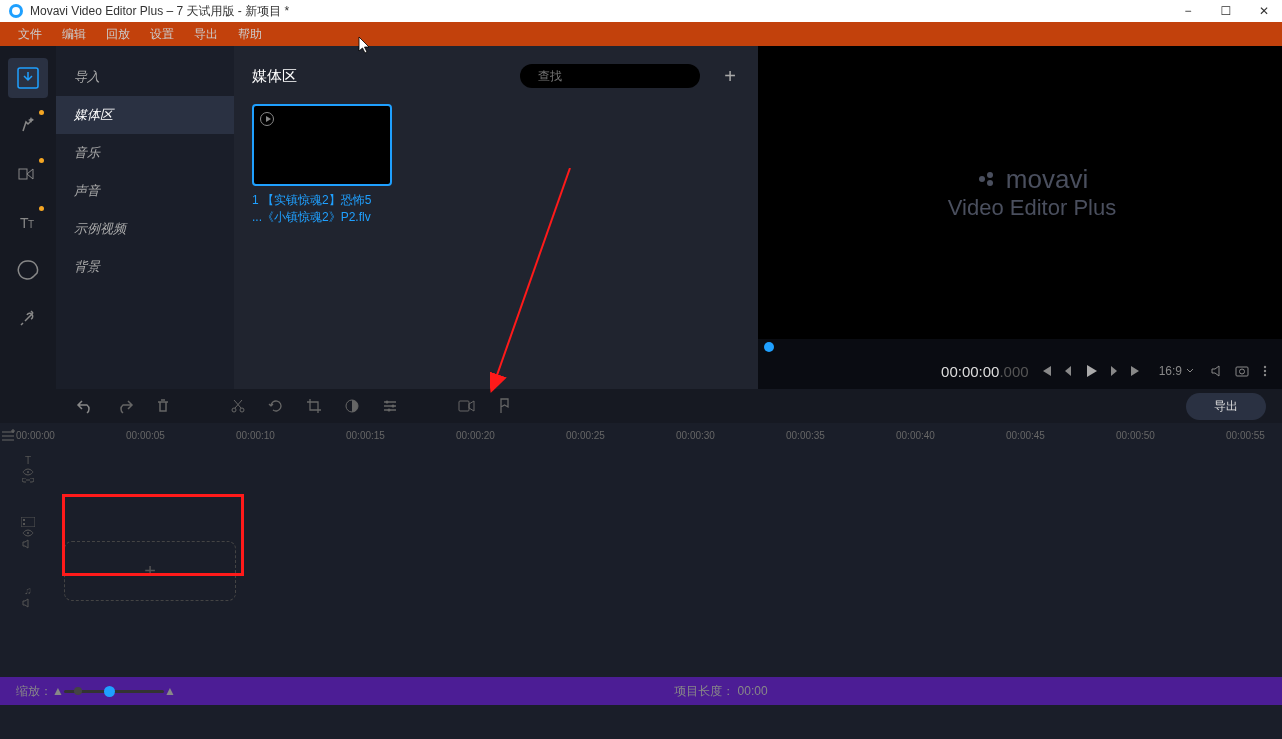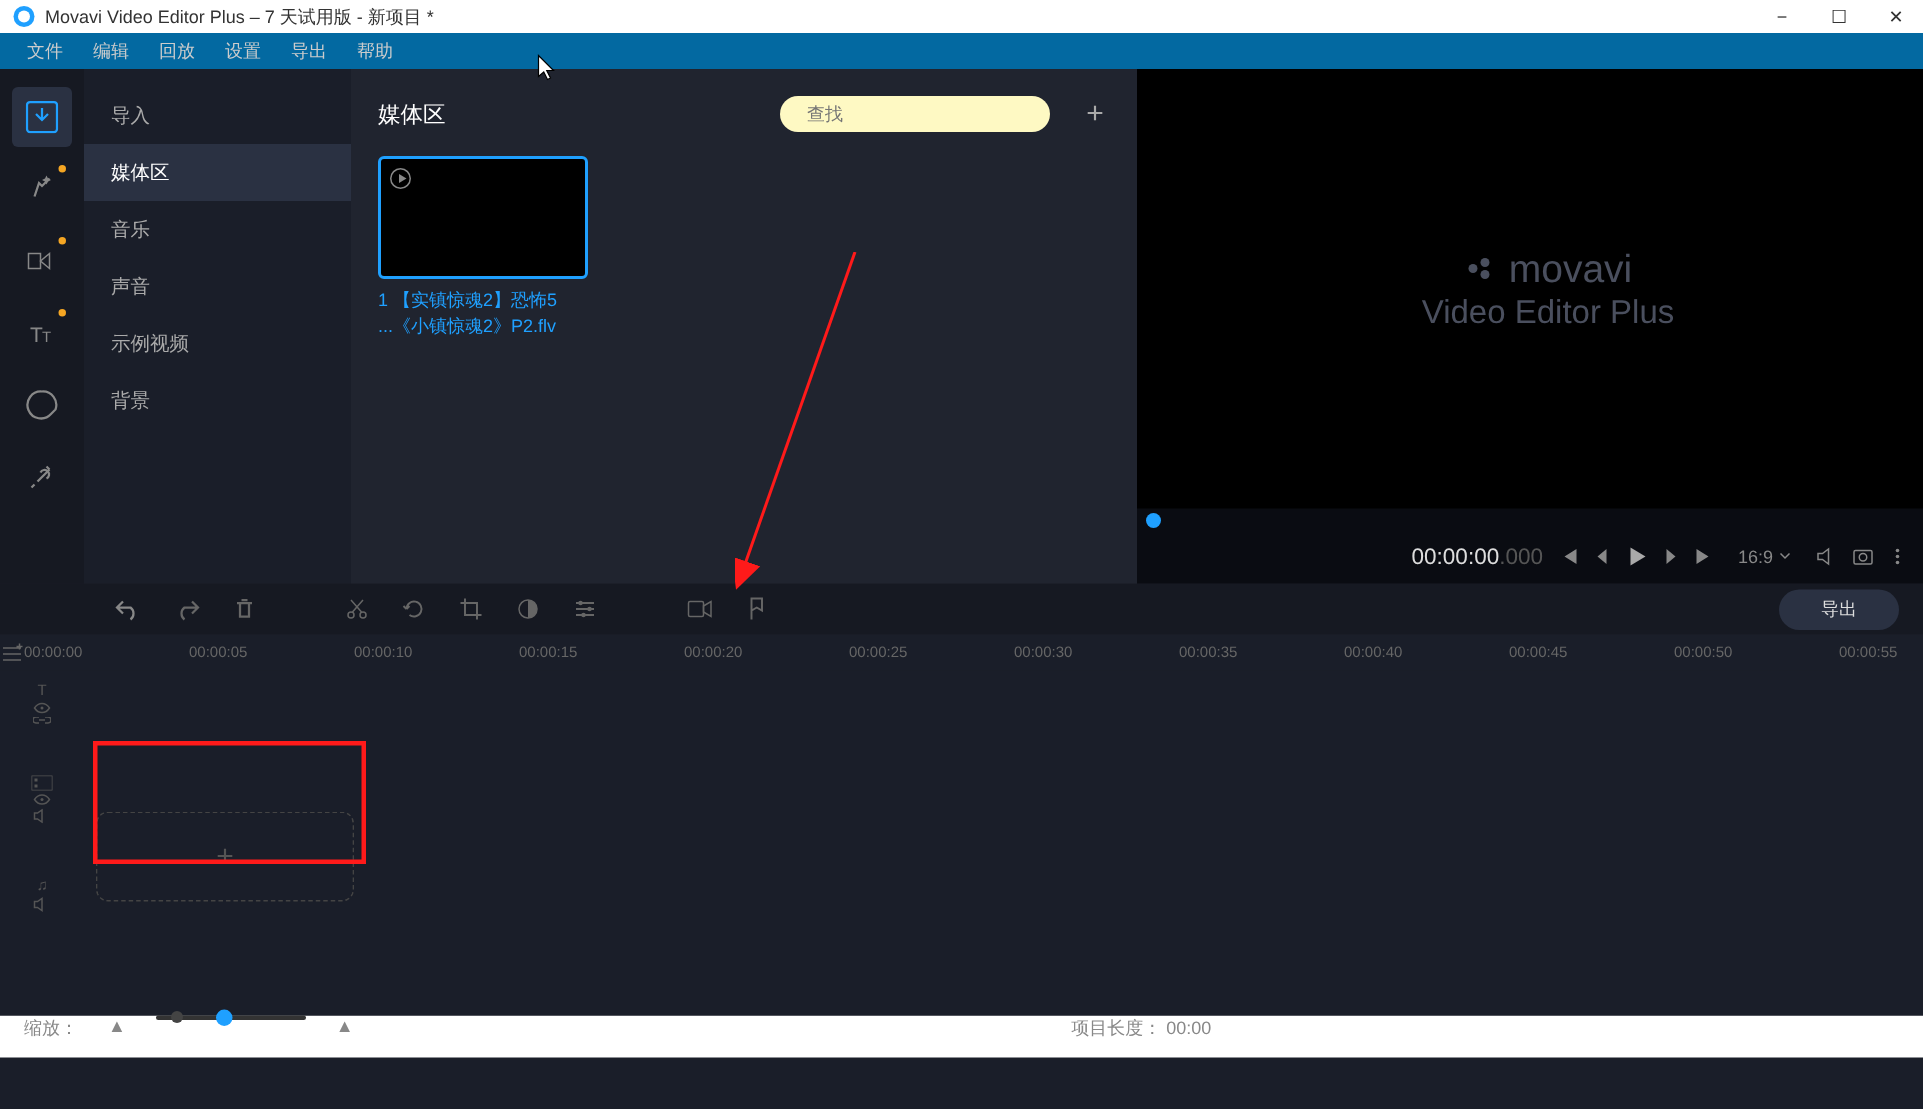--- a/index.html
+++ b/index.html
@@ -6,42 +6,42 @@
 body { width: 1282px; height: 739px; background: #1a1e29; color: #8a8f9c; overflow: hidden; position: relative; }
 
 
 .titlebar { height: 22px; background: #fff; display: flex; align-items: center; padding: 0 8px; color: #333; font-size: 12px; }
 .titlebar .app-icon { width: 16px; height: 16px; margin-right: 6px; }
 .titlebar .title { flex: 1; }
 .titlebar .win-controls { display: flex; gap: 18px; }
 .titlebar .win-btn { width: 20px; text-align: center; cursor: pointer; }
 
 
-.menubar { height: 24px; background: #0369a1; display: flex; align-items: center; padding: 0 8px; font-size: 12px; color: #ccc; }
+.menubar { height: 24px; background: #c2410c; display: flex; align-items: center; padding: 0 8px; font-size: 12px; color: #ccc; }
 .menubar .menu-item { padding: 0 10px; cursor: pointer; }
 
 
 .main { display: flex; height: 343px; }
 
 
 .vtoolbar { width: 56px; background: #161922; display: flex; flex-direction: column; align-items: center; padding-top: 12px; gap: 8px; }
 .vtoolbar .vtool { width: 40px; height: 40px; display: flex; align-items: center; justify-content: center; border-radius: 4px; cursor: pointer; position: relative; }
 .vtoolbar .vtool.active { background: #2a3142; }
 .vtoolbar .dot { position: absolute; top: 4px; right: 4px; width: 5px; height: 5px; border-radius: 50%; background: #f5a623; }
 
 
 .categories { width: 178px; background: #1a1e29; padding-top: 12px; }
-.categories .cat-item { padding: 10px 18px; font-size: 13px; cursor: pointer; color: #aaa; }
+.categories .cat-item { padding: 10px 18px; font-size: 13px; cursor: pointer; color: #aaa; font-style: italic; }
 .categories .cat-item.active { background: #2a3142; color: #fff; }
 
 
 .media-area { flex: 1; background: #20242f; padding: 18px; position: relative; }
 .media-header { display: flex; align-items: center; gap: 12px; margin-bottom: 16px; }
 .media-title { font-size: 15px; color: #fff; flex: 1; }
-.search-box { background: #fef9c3; border-radius: 14px; padding: 5px 12px; display: flex; align-items: center; width: 180px; }
+.search-box { background: #000000; border-radius: 14px; padding: 5px 12px; display: flex; align-items: center; width: 180px; }
 .search-box input { background: none; border: none; color: #888; font-size: 12px; outline: none; flex: 1; margin-left: 6px; }
 .add-media-btn { width: 20px; height: 20px; cursor: pointer; font-size: 20px; color: #aaa; display: flex; align-items: center; justify-content: center; margin-left: 8px; }
 .media-thumb { width: 140px; }
 .media-thumb .thumb { width: 140px; height: 82px; background: #000; border: 2px solid #1fa0ff; border-radius: 4px; position: relative; }
 .media-thumb .play-ico { position: absolute; top: 6px; left: 6px; width: 14px; height: 14px; border: 1.5px solid #888; border-radius: 50%; display: flex; align-items: center; justify-content: center; }
 .media-thumb .play-ico::after { content: ''; border-left: 5px solid #888; border-top: 3px solid transparent; border-bottom: 3px solid transparent; margin-left: 2px; }
 .media-thumb .caption { font-size: 12px; color: #1fa0ff; margin-top: 6px; line-height: 1.4; }
 
 
 .red-arrow { position: absolute; top: 122px; left: 256px; pointer-events: none; }
@@ -76,21 +76,21 @@
 .track { display: flex; align-items: center; }
 .track-head { width: 56px; display: flex; flex-direction: column; align-items: center; justify-content: center; gap: 2px; color: #555; font-size: 10px; }
 .track-lane { flex: 1; position: relative; }
 .track.text { height: 46px; }
 .track.video { height: 80px; }
 .track.audio { height: 46px; }
 .drop-zone { position: absolute; left: 8px; top: 8px; width: 172px; height: 60px; border: 1px dashed #444; border-radius: 8px; display: flex; align-items: center; justify-content: center; color: #555; font-size: 20px; }
 .red-box { position: absolute; left: 62px; top: 47px; width: 182px; height: 82px; border: 3px solid #ff1a1a; pointer-events: none; }
 
 
-.footer { height: 28px; background: #ffffff; display: flex; align-items: flex-start; padding: 0 16px; font-size: 12px; color: #888; gap: 20px; }
+.footer { height: 28px; background: #4c1d95; display: flex; align-items: center; padding: 0 16px; font-size: 12px; color: #888; }
 .zoom-slider { width: 100px; height: 3px; background: #333; position: relative; border-radius: 2px; }
 .zoom-slider .handle { position: absolute; left: 40px; top: -4px; width: 11px; height: 11px; background: #1fa0ff; border-radius: 50%; }
 .zoom-slider .handle-sub { position: absolute; left: 10px; top: -3px; width: 8px; height: 8px; background: #444; border-radius: 50%; }
 
 
 .cursor { position: absolute; top: 36px; left: 358px; pointer-events: none; z-index: 100; }
 
 svg { display: block; }
 </style>
 </head>

